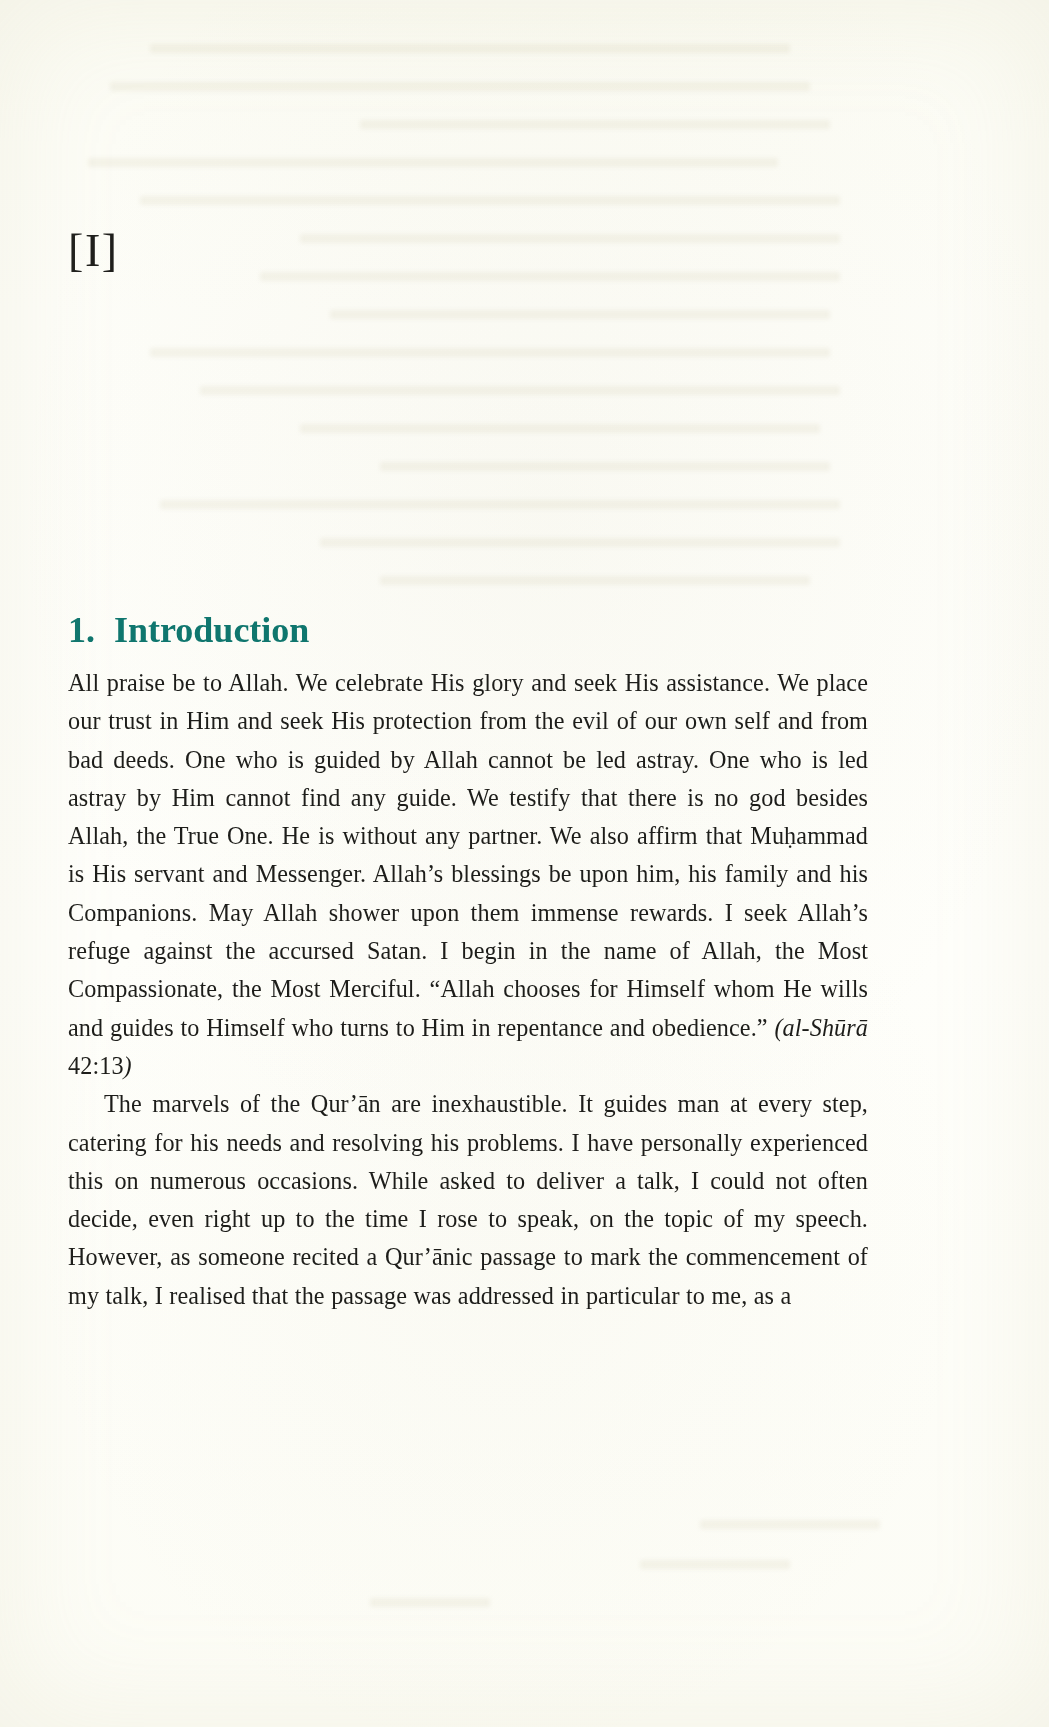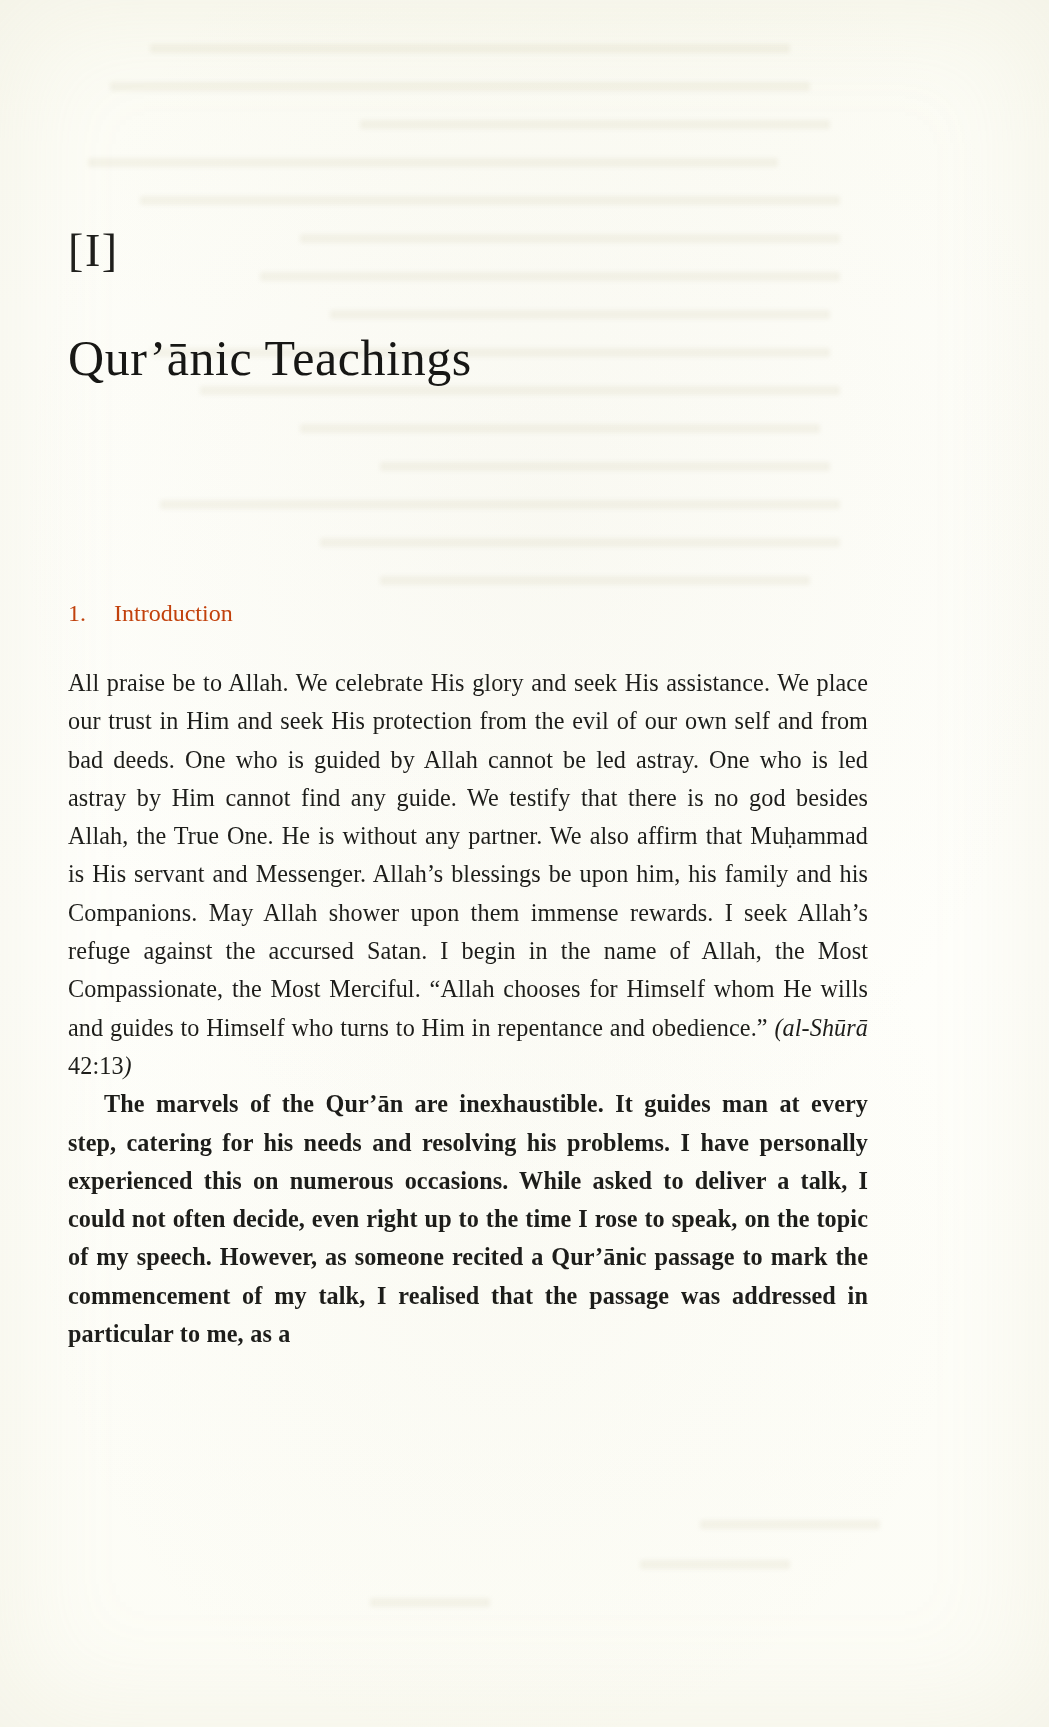--- a/index.html
+++ b/index.html
@@ -75,24 +75,24 @@
     letter-spacing: 0.012em;
     color: #171715;
     font-weight: 400;
     white-space: nowrap;
   }
 
   .section-heading {
     position: absolute;
     top: 579px;
     left: 0;
-    font-size: 24px;
+    font-size: 36px;
     line-height: 1.2;
-    color: #c2410c;
-    font-weight: 400;
+    color: #0f766e;
+    font-weight: 700;
     white-space: nowrap;
   }
   .section-heading .sec-num {
     display: inline-block;
     min-width: 46px;
   }
 
   .body {
     position: absolute;
     top: 664px;
@@ -107,21 +107,20 @@
     text-align: justify;
     text-align-last: left;
     color: #1d1d1a;
     letter-spacing: 0.004em;
     word-spacing: 0.012em;
     -webkit-hyphens: none;
     hyphens: none;
   }
   .para + .para {
     text-indent: 36px;
-    font-weight: bold;
   }
   .quote {
   }
   .citation {
     font-style: italic;
   }
   .citation .ref-num {
     font-style: normal;
   }
 </style>
@@ -148,21 +147,20 @@
   <div class="st-line" style="left:380px; top:576px; width:430px;"></div>
   <div class="st-line" style="left:700px; top:1520px; width:180px;"></div>
   <div class="st-line" style="left:640px; top:1560px; width:150px;"></div>
   <div class="st-line" style="left:370px; top:1598px; width:120px;"></div>
 </div>
 
 <div class="page">
 
   <div class="chapter-number">[I]</div>
 
-  <h1 class="chapter-title">Qur’ānic Teachings</h1>
 
   <h2 class="section-heading">
     <span class="sec-num">1.</span><span>Introduction</span>
   </h2>
 
   <div class="body">
 
     <p class="para">
       <span>All praise be to Allah. We celebrate His glory and seek His assistance. We place our trust in Him and seek His protection from the evil of our own self and from bad deeds. One who is guided by Allah cannot be led astray. One who is led astray by Him cannot find any guide. We testify that there is no god besides Allah, the True One. He is without any partner. We also affirm that Muḥammad is His servant and Messenger. Allah’s blessings be upon him, his family and his Companions. May Allah shower upon them immense rewards. I seek Allah’s refuge against the accursed Satan. I begin in the name of Allah, the Most Compassionate, the Most Merciful. </span><span class="quote">“Allah chooses for Himself whom He wills and guides to Himself who turns to Him in repentance and obedience.”</span><span class="citation"><span> (al-Shūrā </span><span class="ref-num">42:13</span><span>)</span></span>
     </p>

